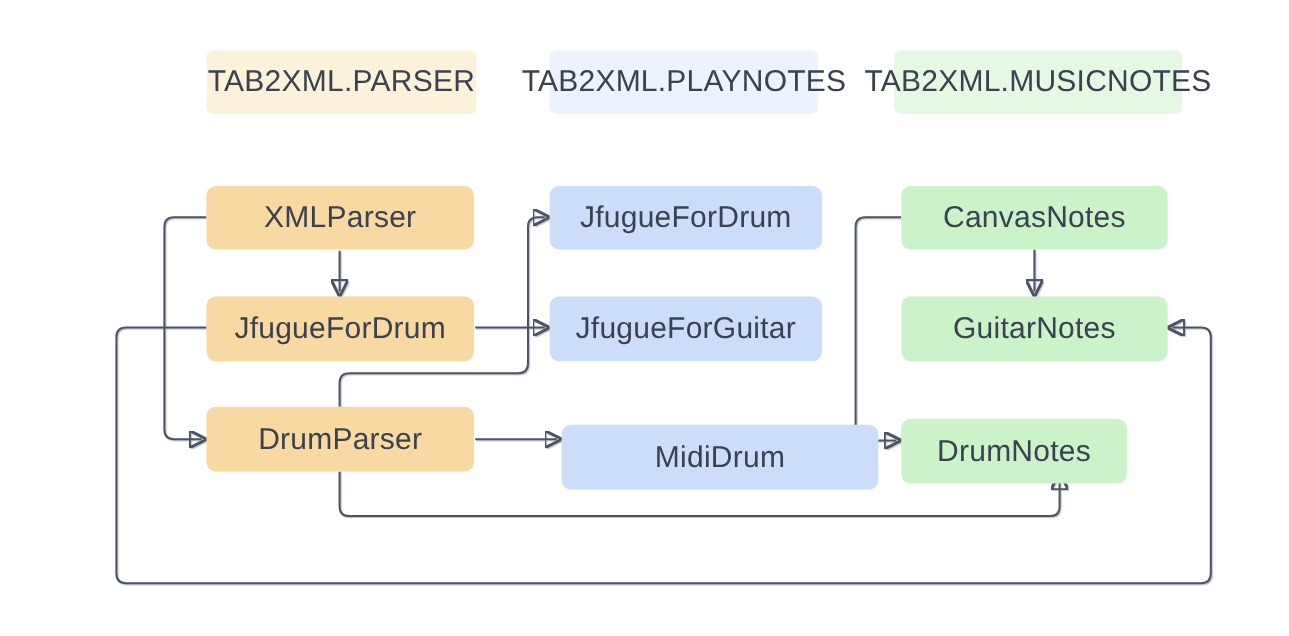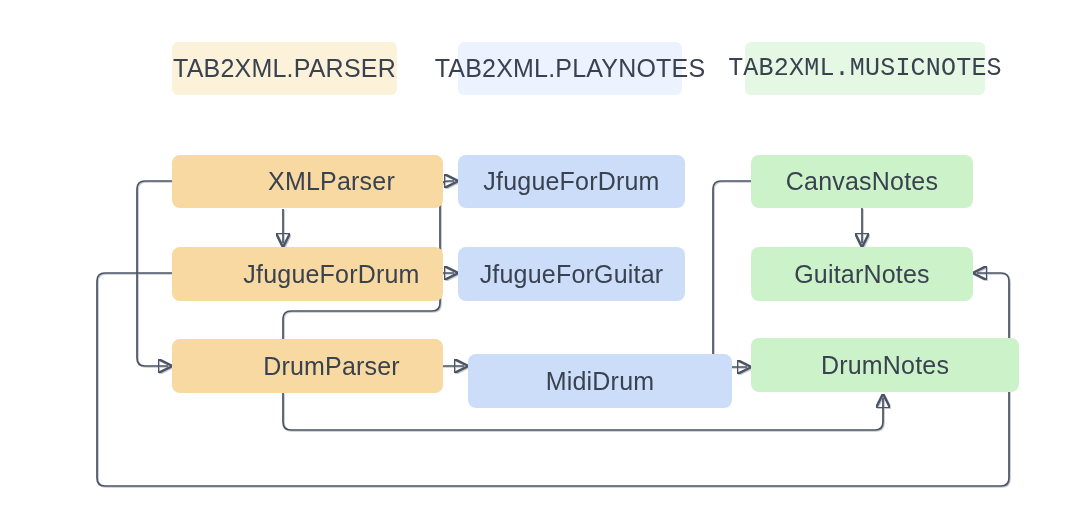--- a/index.html
+++ b/index.html
@@ -40,39 +40,39 @@
     line-height: 1;
     white-space: nowrap;
     letter-spacing: 0.2px;
   }
   .hdr { border-radius: 6px; }
   .node { border-radius: 8px; }
 
   
   .hdr-parser     { left: 172px; top: 42px; width: 225px; height: 53px; background: #fcf2da; }
   .hdr-playnotes  { left: 458px; top: 42px; width: 224px; height: 53px; background: #ecf3fe; }
-  .hdr-musicnotes { left: 745px; top: 42px; width: 240px; height: 53px; background: #e4f8e4; font-family: Liberation Mono, monospace; }
+  .hdr-musicnotes { left: 745px; top: 42px; width: 240px; height: 53px; background: #e4f8e4; }
 
   
-  .fill-orange { background: #f7d9a1; padding-left: 48px; }
+  .fill-orange { background: #f7d9a1; }
   .fill-blue   { background: #ccddfa; }
   .fill-green  { background: #cbf2c9; }
 
   
   .n-xmlparser    { left: 172px; top: 155px; width: 223px; height: 53px; }
   .n-guitarparser { left: 172px; top: 247px; width: 223px; height: 54px; }
   .n-drumparser   { left: 172px; top: 339px; width: 223px; height: 54px; }
   
   .n-jfuguefordrum   { left: 458px; top: 155px; width: 227px; height: 53px; }
   .n-jfugueforguitar { left: 458px; top: 247px; width: 227px; height: 54px; }
   .n-mididrum        { left: 468px; top: 354px; width: 264px; height: 54px; }
   
   .n-canvasnotes { left: 751px; top: 155px; width: 222px; height: 53px; }
   .n-guitarnotes { left: 751px; top: 247px; width: 222px; height: 54px; }
-  .n-drumnotes   { left: 751px; top: 338px; width: 268px; height: 54px; }
+  .n-drumnotes   { left: 751px; top: 349px; width: 188px; height: 54px; }
 </style>
 </head>
 <body>
 
 <div class="canvas">
 
   <svg class="edges" viewBox="0 0 1074 530" xmlns="http://www.w3.org/2000/svg">
     <defs>
       <marker id="arrow" viewBox="0 0 10 10" refX="7" refY="5" markerWidth="8.5" markerHeight="8.5" orient="auto">
         <path d="M0 0 L10 5 L0 10 Z" fill="#3e4857" stroke="none"></path>

